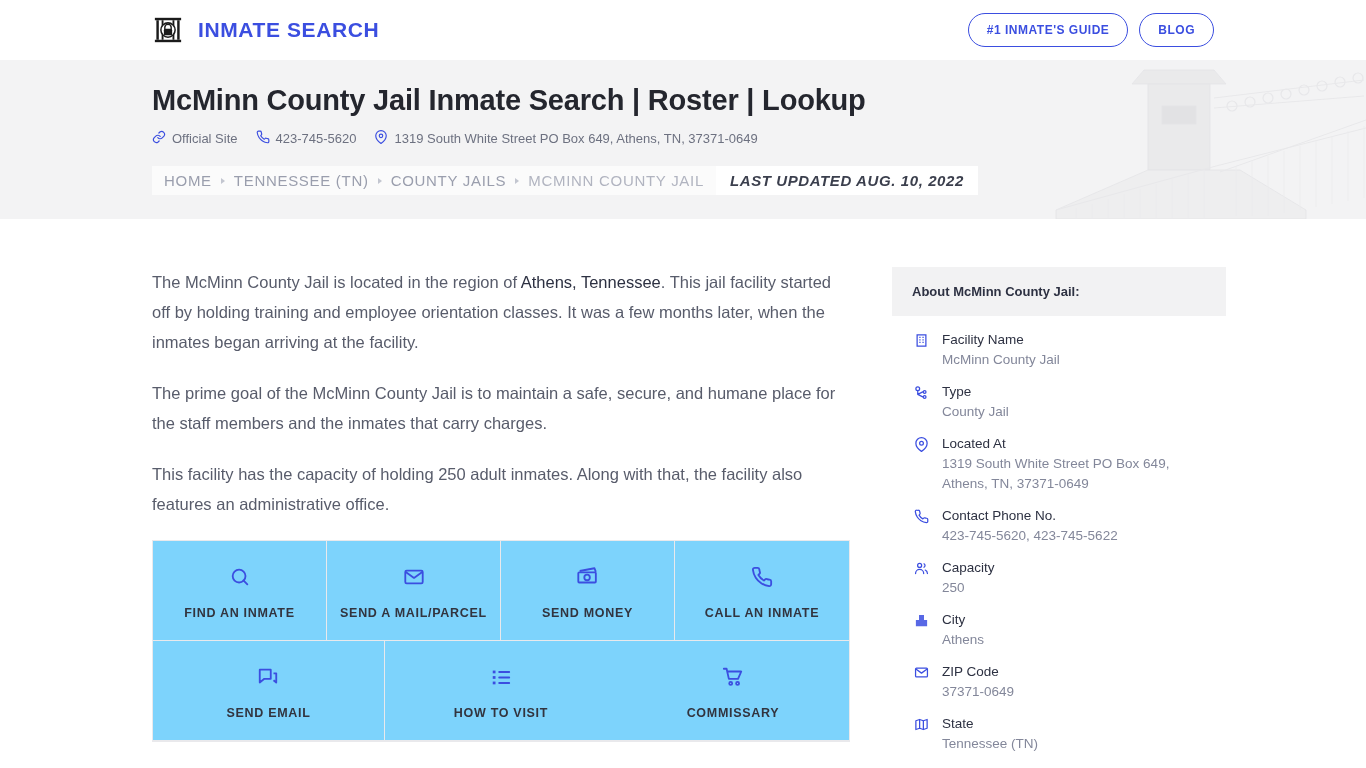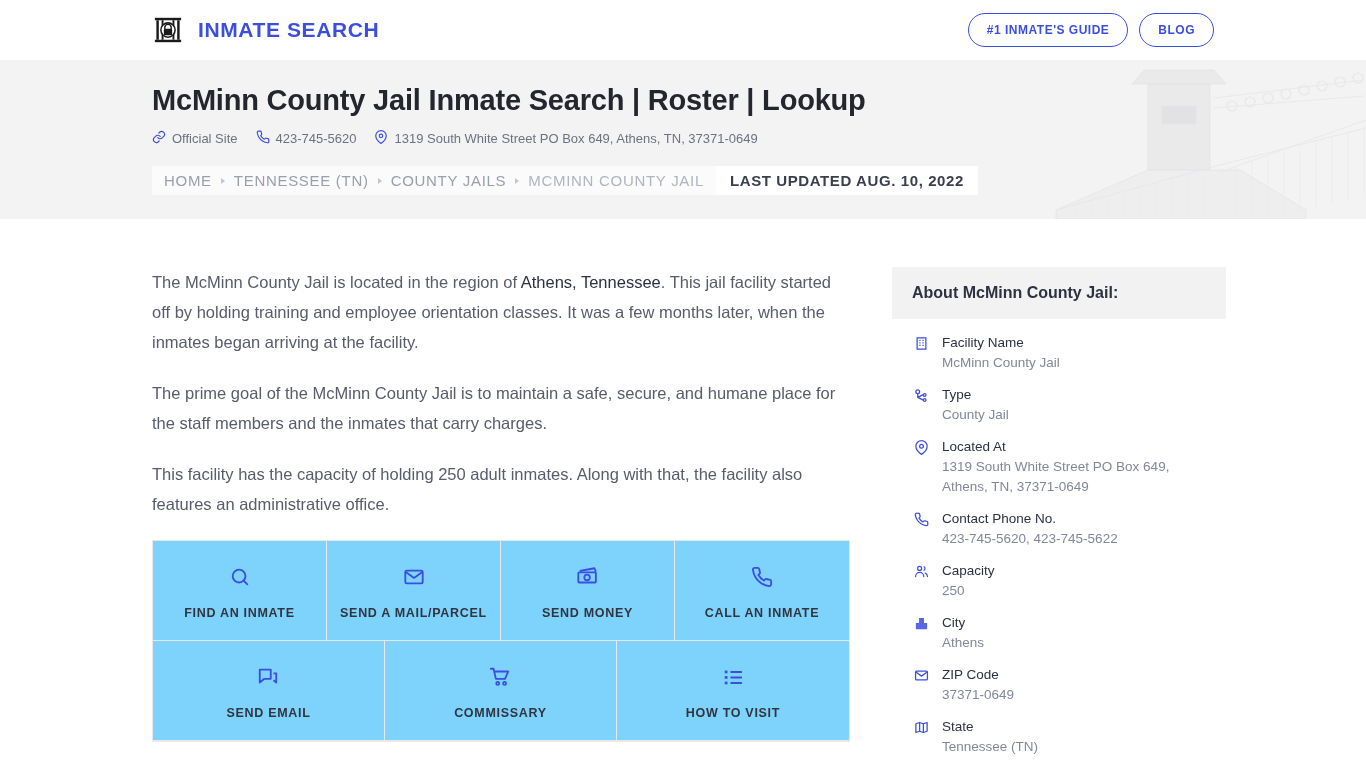--- a/index.html
+++ b/index.html
@@ -114,20 +114,21 @@
   }
   .updated-badge {
     background: #ffffff;
     color: #3b3f4d;
     font-weight: bold;
     letter-spacing: 0.6px;
     padding: 6px 14px;
     display: flex;
     align-items: center;
     white-space: nowrap;
+    font-style: italic;
   }
 
   
   .page {
     display: flex;
     padding: 0 152px;
     gap: 42px;
     margin-top: 48px;
     align-items: flex-start;
   }
@@ -173,21 +174,21 @@
     text-align: center;
     white-space: nowrap;
   }
   .tile-icon { color: #3b4ee0; height: 24px; display: flex; align-items: center; }
 
   
   .card { background: #fff; }
   .card-head {
     background: #f2f2f3;
     padding: 17px 20px;
-    font-size: 16px;
+    font-size: 13px;
     font-weight: bold;
     color: #2d3142;
   }
   .card-body { padding: 14px 20px 0 20px; }
   .info-row {
     display: flex;
     gap: 12px;
     margin-bottom: 12px;
     align-items: flex-start;
   }
@@ -369,42 +370,42 @@
       <div class="tile row2">
         <span class="tile-icon">
           <svg width="22" height="22" viewBox="0 0 24 24" fill="none" stroke="#3b4ee0" stroke-width="2" stroke-linejoin="round">
             <path d="M3 4h12v10H8l-5 4z"></path>
             <path d="M18 8h3v10l-3-2.5"></path>
           </svg>
         </span>
         <span class="tile-label">SEND EMAIL</span>
       </div>
 
-      <div class="tile row2">
-        <span class="tile-icon">
-          <svg width="22" height="22" viewBox="0 0 24 24" fill="none" stroke="#3b4ee0" stroke-width="2" stroke-linecap="round" stroke-linejoin="round">
-            <path d="M2 3h3l2.5 11h10L21 6H6"></path>
-            <circle cx="9.5" cy="19" r="1.6"></circle>
-              <circle cx="17" cy="19" r="1.6"></circle>
-          </svg>
-        </span>
-        <span class="tile-label">COMMISSARY</span>
-      </div>
-
       <div class="tile row2 edge-r">
         <span class="tile-icon">
           <svg width="22" height="22" viewBox="0 0 24 24" fill="none" stroke="#3b4ee0" stroke-width="2" stroke-linecap="round">
             <rect x="3" y="5" width="3" height="3" fill="#3b4ee0" stroke="none"></rect>
             <rect x="3" y="11" width="3" height="3" fill="#3b4ee0" stroke="none"></rect>
             <rect x="3" y="17" width="3" height="3" fill="#3b4ee0" stroke="none"></rect>
             <path d="M10 6.5h11M10 12.5h11M10 18.5h11"></path>
           </svg>
         </span>
         <span class="tile-label">HOW TO VISIT</span>
       </div>
+
+      <div class="tile row2">
+        <span class="tile-icon">
+          <svg width="22" height="22" viewBox="0 0 24 24" fill="none" stroke="#3b4ee0" stroke-width="2" stroke-linecap="round" stroke-linejoin="round">
+            <path d="M2 3h3l2.5 11h10L21 6H6"></path>
+            <circle cx="9.5" cy="19" r="1.6"></circle>
+              <circle cx="17" cy="19" r="1.6"></circle>
+          </svg>
+        </span>
+        <span class="tile-label">COMMISSARY</span>
+      </div>
     </div>
   </main>
 
   <aside class="col-side">
     <div class="card">
       <div class="card-head">About McMinn County Jail:</div>
       <div class="card-body">
 
         <div class="info-row">
           <span class="info-icon">

